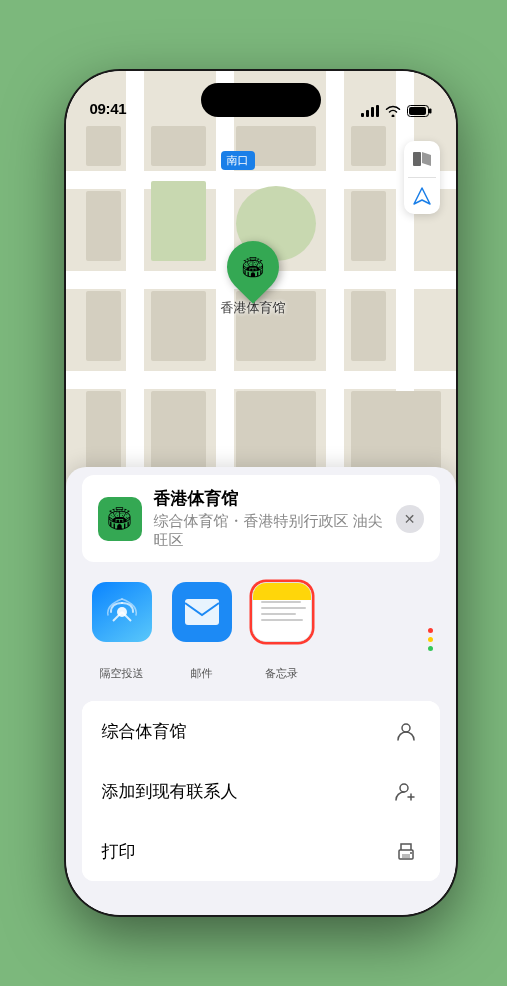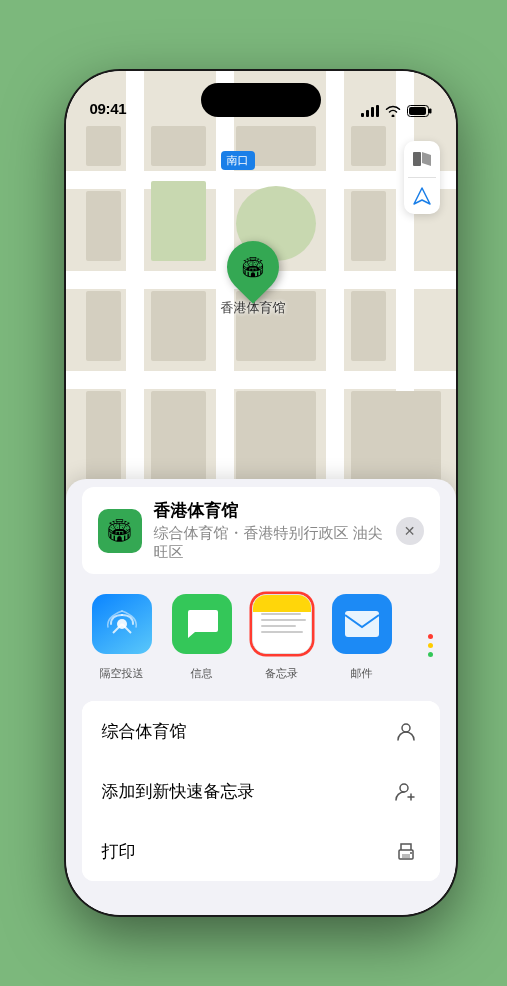--- a/index.html
+++ b/index.html
@@ -270,21 +270,21 @@
       gap: 0;
       padding: 12px 16px;
       overflow: hidden;
       position: relative;
     }
 
     .share-item {
       display: flex;
       flex-direction: column;
       align-items: center;
-      gap: 12px;
+      gap: 24px;
       flex: 0 0 80px;
     }
 
     .share-icon-wrap {
       width: 60px;
       height: 60px;
       border-radius: 14px;
       display: flex;
       align-items: center;
       justify-content: center;
@@ -519,50 +519,42 @@
                 <path d="M26 26 L17 17" stroke="white" stroke-width="2" opacity="0.8"></path>
                 <path d="M6 17 Q6 8 17 8" stroke="white" stroke-width="2" fill="none" stroke-linecap="round" opacity="0.7"></path>
                 <path d="M28 17 Q28 8 17 8" stroke="white" stroke-width="2" fill="none" stroke-linecap="round" opacity="0.7"></path>
                 <path d="M3 20 Q1 10 17 4" stroke="white" stroke-width="1.5" fill="none" stroke-linecap="round" opacity="0.5"></path>
                 <path d="M31 20 Q33 10 17 4" stroke="white" stroke-width="1.5" fill="none" stroke-linecap="round" opacity="0.5"></path>
               </svg>
             </div>
             <span class="share-icon-text">隔空投送</span>
           </div>
 
+
           <div class="share-item">
-            <div class="share-icon-wrap messages">
-              <svg width="34" height="32" viewBox="0 0 34 32">
-                <path d="M3 2h28a2 2 0 012 2v18a2 2 0 01-2 2H10l-7 6V4a2 2 0 012-2z" fill="white"></path>
+            <div class="share-icon-wrap mail">
+              <svg width="36" height="28" viewBox="0 0 36 28">
+                <rect x="1" y="1" width="34" height="26" rx="3" fill="white" opacity="0.9"></rect>
+                <path d="M1 5 L18 17 L35 5" stroke="#1c8af5" stroke-width="2" fill="none"></path>
               </svg>
             </div>
-            <span class="share-icon-text">信息</span>
+            <span class="share-icon-text">邮件</span>
           </div>
 
           <div class="share-item">
             <div class="share-icon-wrap notes" style="box-shadow: 0 0 0 2.5px #ff3b30;">
               <div class="notes-inner">
                 <div class="notes-line" style="width:80%;"></div>
                 <div class="notes-line" style="width:90%;"></div>
                 <div class="notes-line" style="width:70%;"></div>
                 <div class="notes-line" style="width:85%;"></div>
               </div>
             </div>
             <span class="share-icon-text">备忘录</span>
           </div>
-
-          <div class="share-item">
-            <div class="share-icon-wrap mail">
-              <svg width="36" height="28" viewBox="0 0 36 28">
-                <rect x="1" y="1" width="34" height="26" rx="3" fill="white" opacity="0.9"></rect>
-                <path d="M1 5 L18 17 L35 5" stroke="#1c8af5" stroke-width="2" fill="none"></path>
-              </svg>
-            </div>
-            <span class="share-icon-text">邮件</span>
-          </div>
         </div>
 
         <div class="more-dots" style="position:absolute; right:10px; top:15px; display:flex; flex-direction:column; gap:4px; align-items:center;">
           <div class="dot dot-red"></div>
           <div class="dot dot-yellow"></div>
           <div class="dot dot-green"></div>
         </div>
       </div>
 
       <div class="menu-section">
@@ -572,21 +564,21 @@
           <span class="menu-item-label">综合体育馆</span>
           <div class="menu-item-icon">
             <svg width="22" height="22" viewBox="0 0 22 22">
               <circle cx="11" cy="8" r="4" fill="none" stroke="#555" stroke-width="1.5"></circle>
               <path d="M3 20c0-4.4 3.6-8 8-8s8 3.6 8 8" stroke="#555" stroke-width="1.5" fill="none" stroke-linecap="round"></path>
             </svg>
           </div>
         </div>
 
         <div class="menu-item">
-          <span class="menu-item-label">添加到新快速备忘录</span>
+          <span class="menu-item-label">添加到现有联系人</span>
           <div class="menu-item-icon">
             <svg width="22" height="22" viewBox="0 0 22 22">
               <circle cx="9" cy="8" r="4" fill="none" stroke="#555" stroke-width="1.5"></circle>
               <path d="M1 20c0-4.4 3.6-8 8-8" stroke="#555" stroke-width="1.5" fill="none" stroke-linecap="round"></path>
               <line x1="16" y1="14" x2="16" y2="20" stroke="#555" stroke-width="1.5" stroke-linecap="round"></line>
               <line x1="13" y1="17" x2="19" y2="17" stroke="#555" stroke-width="1.5" stroke-linecap="round"></line>
             </svg>
           </div>
         </div>
 

